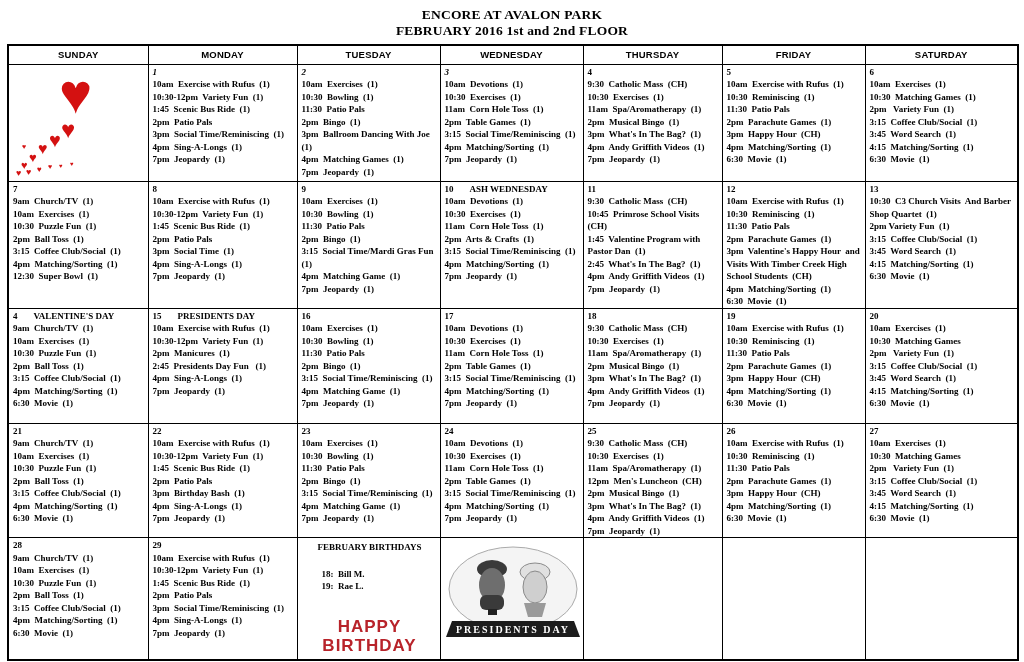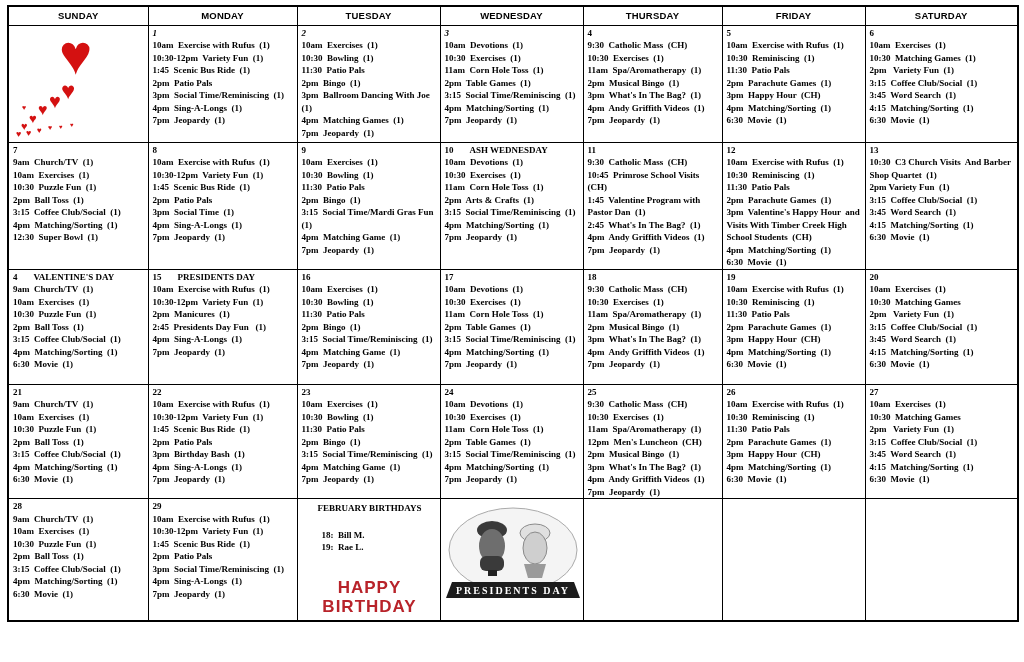--- a/index.html
+++ b/index.html
@@ -40,20 +40,24 @@
     font-family:"Liberation Sans", sans-serif; font-weight:bold;
     font-size:17px; line-height:19px; letter-spacing:1px;
   }
   
   .presidents-wrap { display:flex; justify-content:center; margin-top:6px; }
 </style>
 </head>
 <body>
 
 <div class="page">
+  <div class="title-block">
+    <div>ENCORE AT AVALON PARK</div>
+    <div>FEBRUARY 2016 1st and 2nd FLOOR</div>
+  </div>
 
   <table class="cal">
     <colgroup>
       <col style="width:140px">
         <col style="width:149px">
         <col style="width:143px">
       <col style="width:143px">
         <col style="width:139px">
         <col style="width:143px">
         <col style="width:153px">

